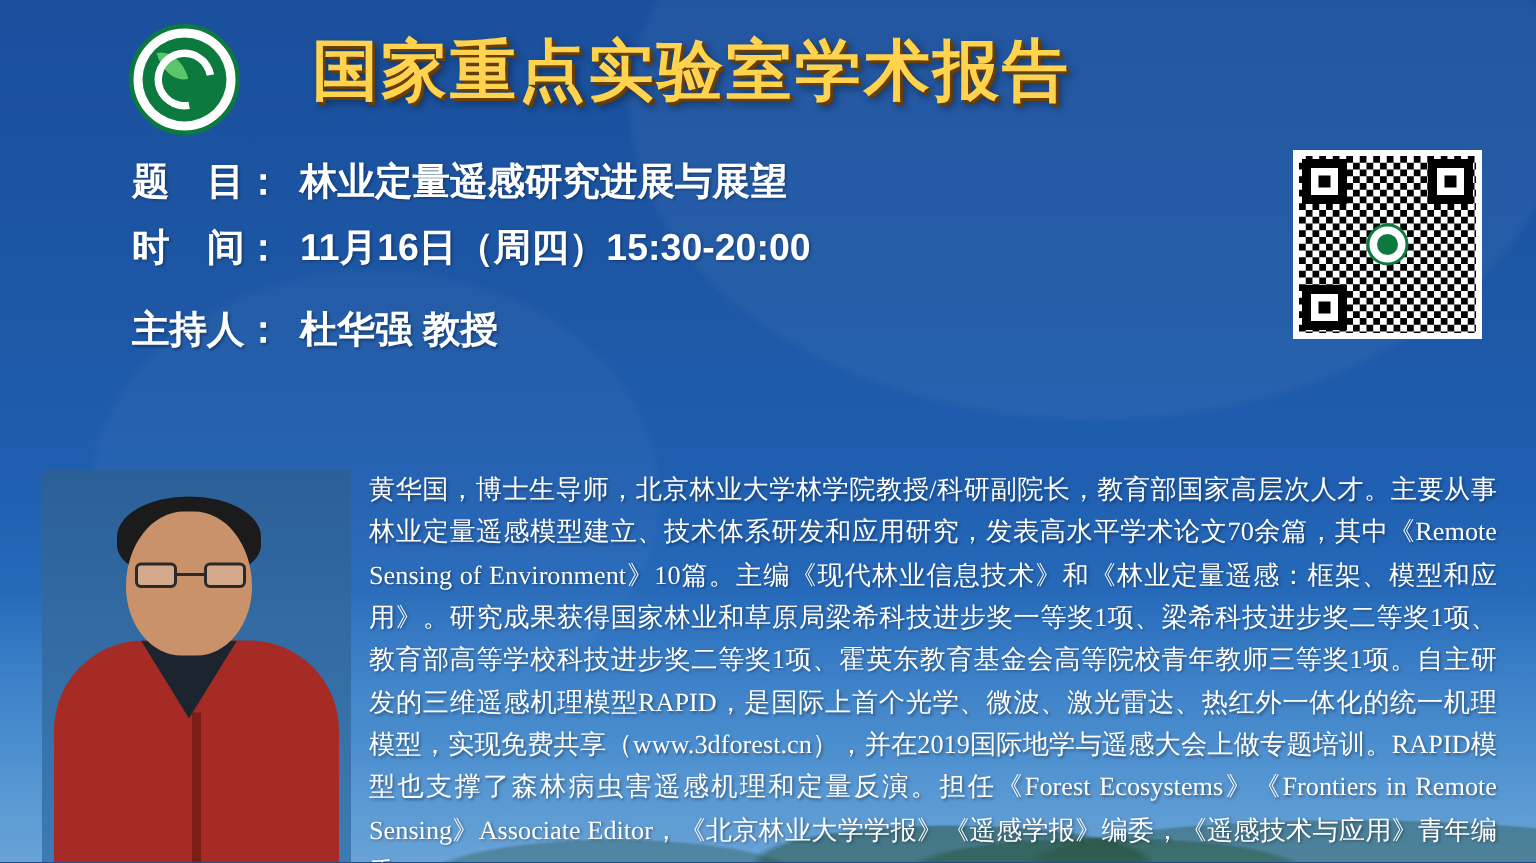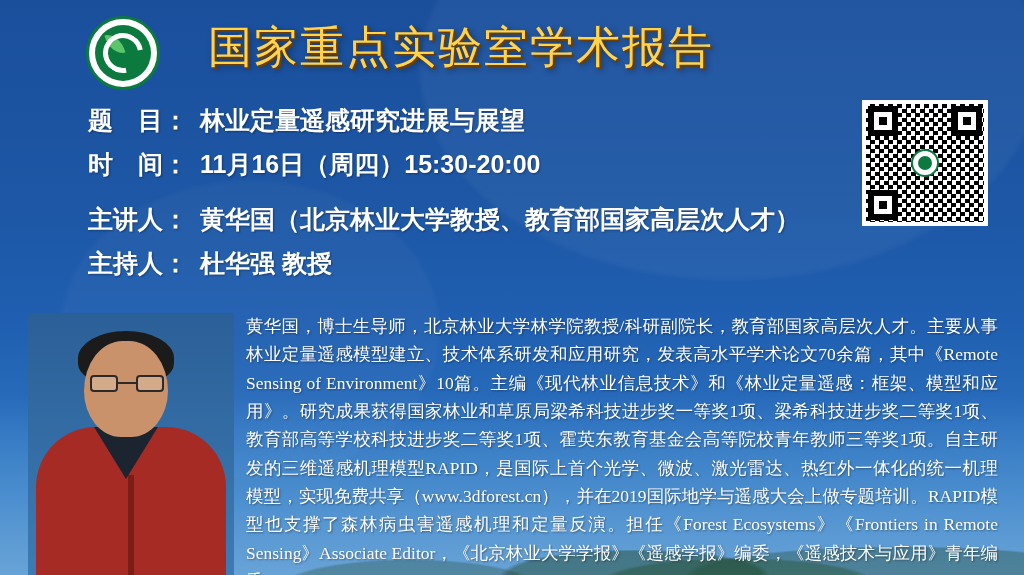--- a/index.html
+++ b/index.html
@@ -87,21 +87,21 @@
     background: #5cc46b;
     border-radius: 0 100% 0 100%;
     left: 12px; top: 8px;
     transform: rotate(-15deg);
   }
   .title {
     position: absolute;
     left: 208px;
     top: 18px;
     font-family: "Liberation Sans", sans-serif;
-    font-weight: normal;
+    font-weight: bold;
     font-size: 44px;
     letter-spacing: 2px;
     color: #ffd34d;
     text-shadow: 2px 2px 0 #6a3d00, 3px 3px 6px rgba(0,0,0,0.45);
     white-space: nowrap;
   }
 
   
   .info {
     position: absolute;
@@ -294,24 +294,20 @@
   <div class="info">
     <div class="info-row">
       <span class="info-label">题　目：</span>
       <span class="info-value">林业定量遥感研究进展与展望</span>
     </div>
     <div class="info-row">
       <span class="info-label">时　间：</span>
       <span class="info-value">11月16日（周四）15:30-20:00</span>
     </div>
     <div class="info-row">
-    </div>
-    <div class="info-row">
-      <span class="info-label">主讲人：</span>
-      <span class="info-value">黄华国（北京林业大学教授、教育部国家高层次人才）</span>
     </div>
     <div class="info-row">
       <span class="info-label">主持人：</span>
       <span class="info-value">杜华强 教授</span>
     </div>
   </div>
 
   <div class="qr">
     <div class="qr-inner">
       <span class="finder f1"></span>

